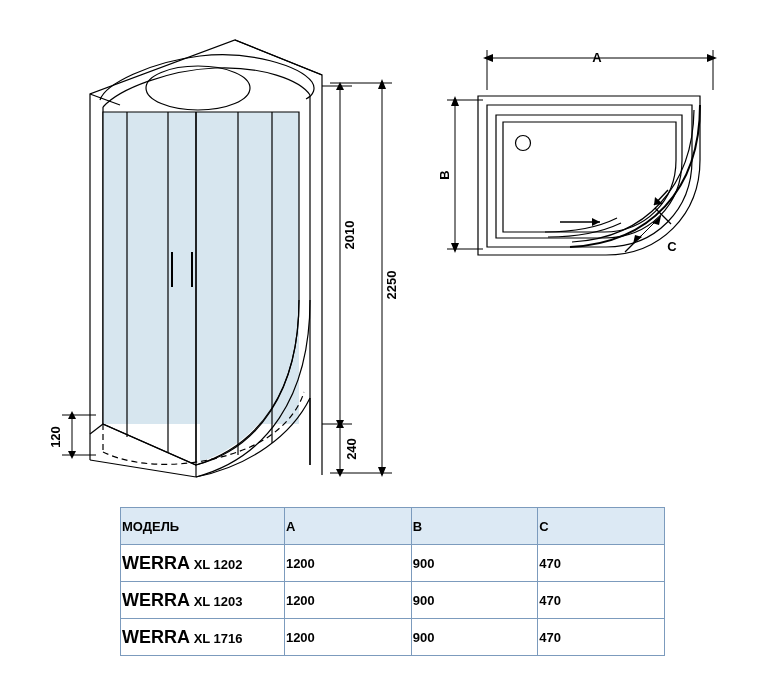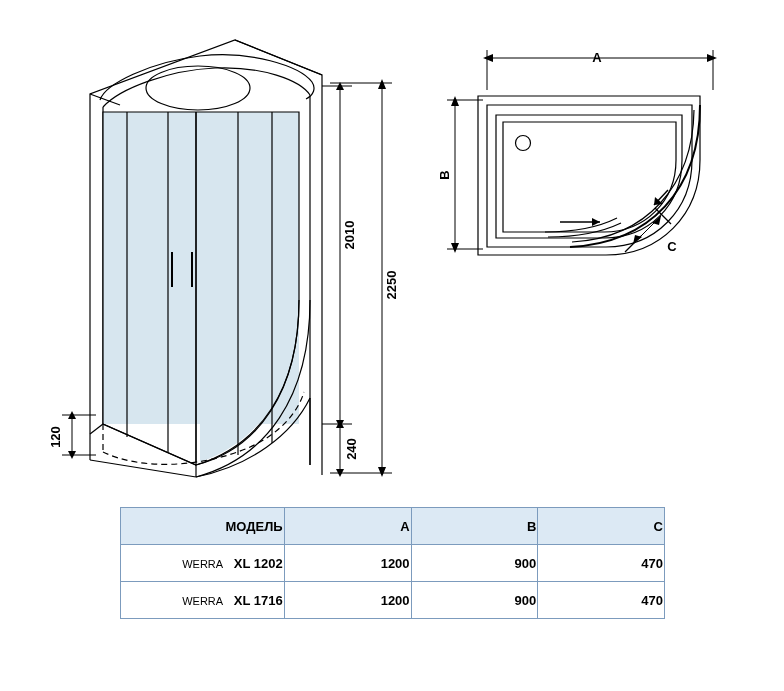--- a/index.html
+++ b/index.html
@@ -24,34 +24,34 @@
     position:absolute;
     left:120px;
     top:507px;
     width:545px;
     border-collapse:collapse;
     font-size:13px;
   }
   .spec-table th,.spec-table td{
     border:1px solid #7c9bbd;
     height:34px;
-    text-align:right;
+    text-align:left;
     vertical-align:middle;
     font-weight:bold;
     background:#ffffff;
   }
   .spec-table thead th{
     background:#dce9f4;
   }
   .col-model{width:164px;}
   .col-a{width:127px;}
   .col-b{width:127px;}
   .col-c{width:127px;}
-  .model-cell .brand{font-size:11px;font-weight:normal;}
-  .model-cell .rest{font-size:13px;font-weight:bold;margin-left:7px;}
+  .model-cell .brand{font-size:18px;font-weight:bold;}
+  .model-cell .rest{font-size:13px;font-weight:bold;}
 </style>
 </head>
 <body>
 
 <div id="stage">
 
 <svg width="784" height="691" viewBox="0 0 784 691">
 
   <g fill="none" stroke="#000" stroke-width="1.2">
 
@@ -217,20 +217,29 @@
         <span class="brand">WERRA</span>
         <span class="rest">XL 1202</span>
       </td>
       <td>1200</td>
       <td>900</td>
       <td>470</td>
     </tr>
     <tr>
       <td class="model-cell">
         <span class="brand">WERRA</span>
+        <span class="rest">XL 1203</span>
+      </td>
+      <td>1200</td>
+      <td>900</td>
+      <td>470</td>
+    </tr>
+    <tr>
+      <td class="model-cell">
+        <span class="brand">WERRA</span>
         <span class="rest">XL 1716</span>
       </td>
       <td>1200</td>
       <td>900</td>
       <td>470</td>
     </tr>
   </tbody>
 </table>
 
 </div>

